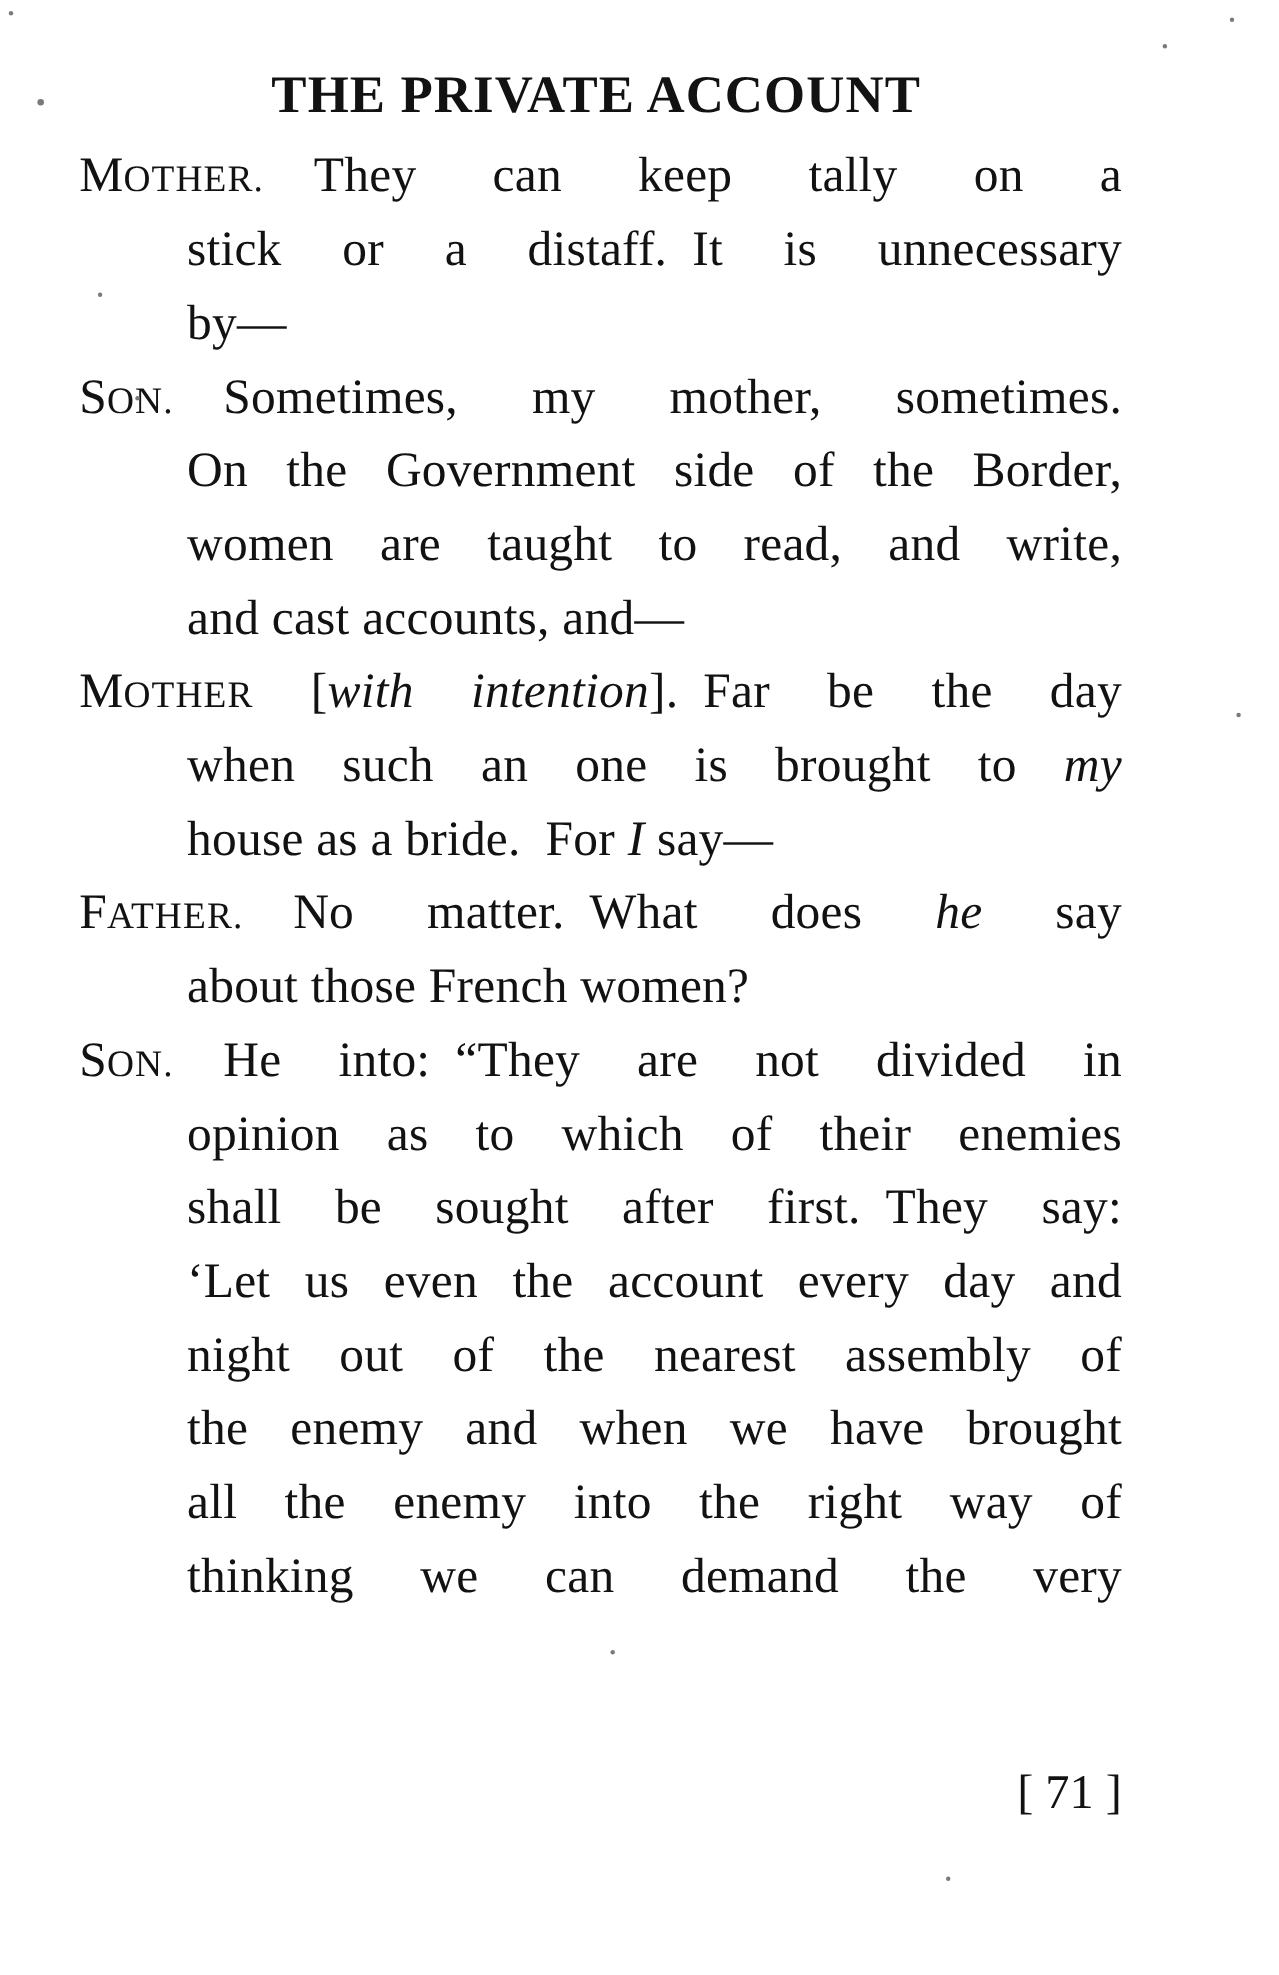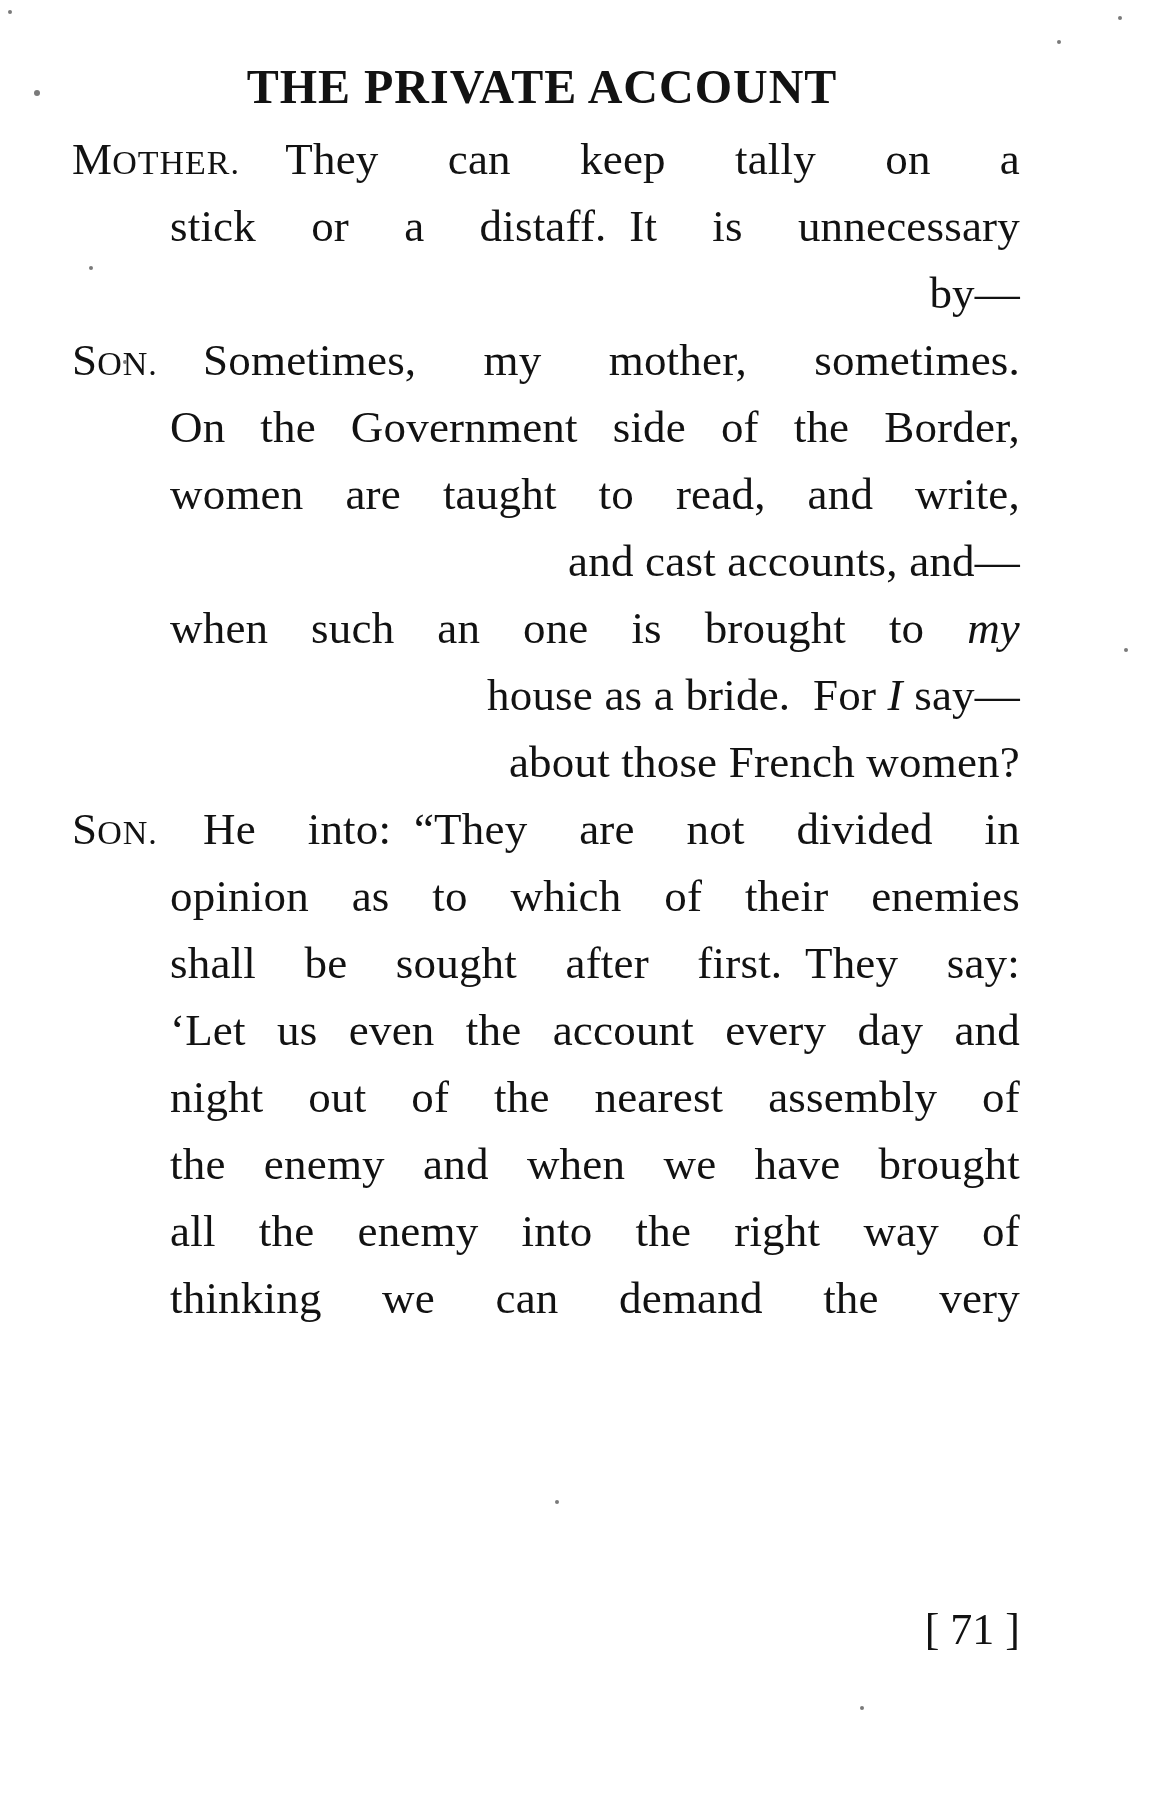--- a/index.html
+++ b/index.html
@@ -38,21 +38,21 @@
     left: 72px;
     top: 126px;
     width: 948px;
   }
   .line {
     height: 67px;
     line-height: 67px;
     font-size: 45px;
     letter-spacing: 0.2px;
   }
-  .line.indent { padding-left: 98px; text-align: right; }
+  .line.indent { padding-left: 98px; }
   .line.justify {
     text-align: justify;
     text-align-last: justify;
   }
   .r-cap { font-size: 45px; }
   .r-sc  { font-size: 34px; letter-spacing: 1px; }
   .r-i   { font-style: italic; }
   .page-number {
     position: absolute;
     left: 72px;
@@ -80,24 +80,26 @@
         <div class="line indent justify"><span class="r-n">stick or a distaff. It is unnecessary</span></div>
         <div class="line indent"><span class="r-n">by—</span></div>
       </div>
       <div>
         <div class="line justify"><span class="r-cap">S</span><span class="r-sc">ON.</span><span class="r-n"> Sometimes, my mother, sometimes.</span></div>
         <div class="line indent justify"><span class="r-n">On the Government side of the Border,</span></div>
         <div class="line indent justify"><span class="r-n">women are taught to read, and write,</span></div>
         <div class="line indent"><span class="r-n">and cast accounts, and—</span></div>
       </div>
       <div>
+        <div class="line justify"><span class="r-cap">M</span><span class="r-sc">OTHER</span><span class="r-n"> [</span><span class="r-i">with intention</span><span class="r-n">]. Far be the day</span></div>
         <div class="line indent justify"><span class="r-n">when such an one is brought to </span><span class="r-i">my</span></div>
         <div class="line indent"><span class="r-n">house as a bride. For </span><span class="r-i">I</span><span class="r-n"> say—</span></div>
       </div>
       <div>
+        <div class="line justify"><span class="r-cap">F</span><span class="r-sc">ATHER.</span><span class="r-n"> No matter. What does </span><span class="r-i">he</span><span class="r-n"> say</span></div>
         <div class="line indent"><span class="r-n">about those French women?</span></div>
       </div>
       <div>
         <div class="line justify"><span class="r-cap">S</span><span class="r-sc">ON.</span><span class="r-n"> He into: “They are not divided in</span></div>
         <div class="line indent justify"><span class="r-n">opinion as to which of their enemies</span></div>
         <div class="line indent justify"><span class="r-n">shall be sought after first. They say:</span></div>
         <div class="line indent justify"><span class="r-n">‘Let us even the account every day and</span></div>
         <div class="line indent justify"><span class="r-n">night out of the nearest assembly of</span></div>
         <div class="line indent justify"><span class="r-n">the enemy and when we have brought</span></div>
         <div class="line indent justify"><span class="r-n">all the enemy into the right way of</span></div>

